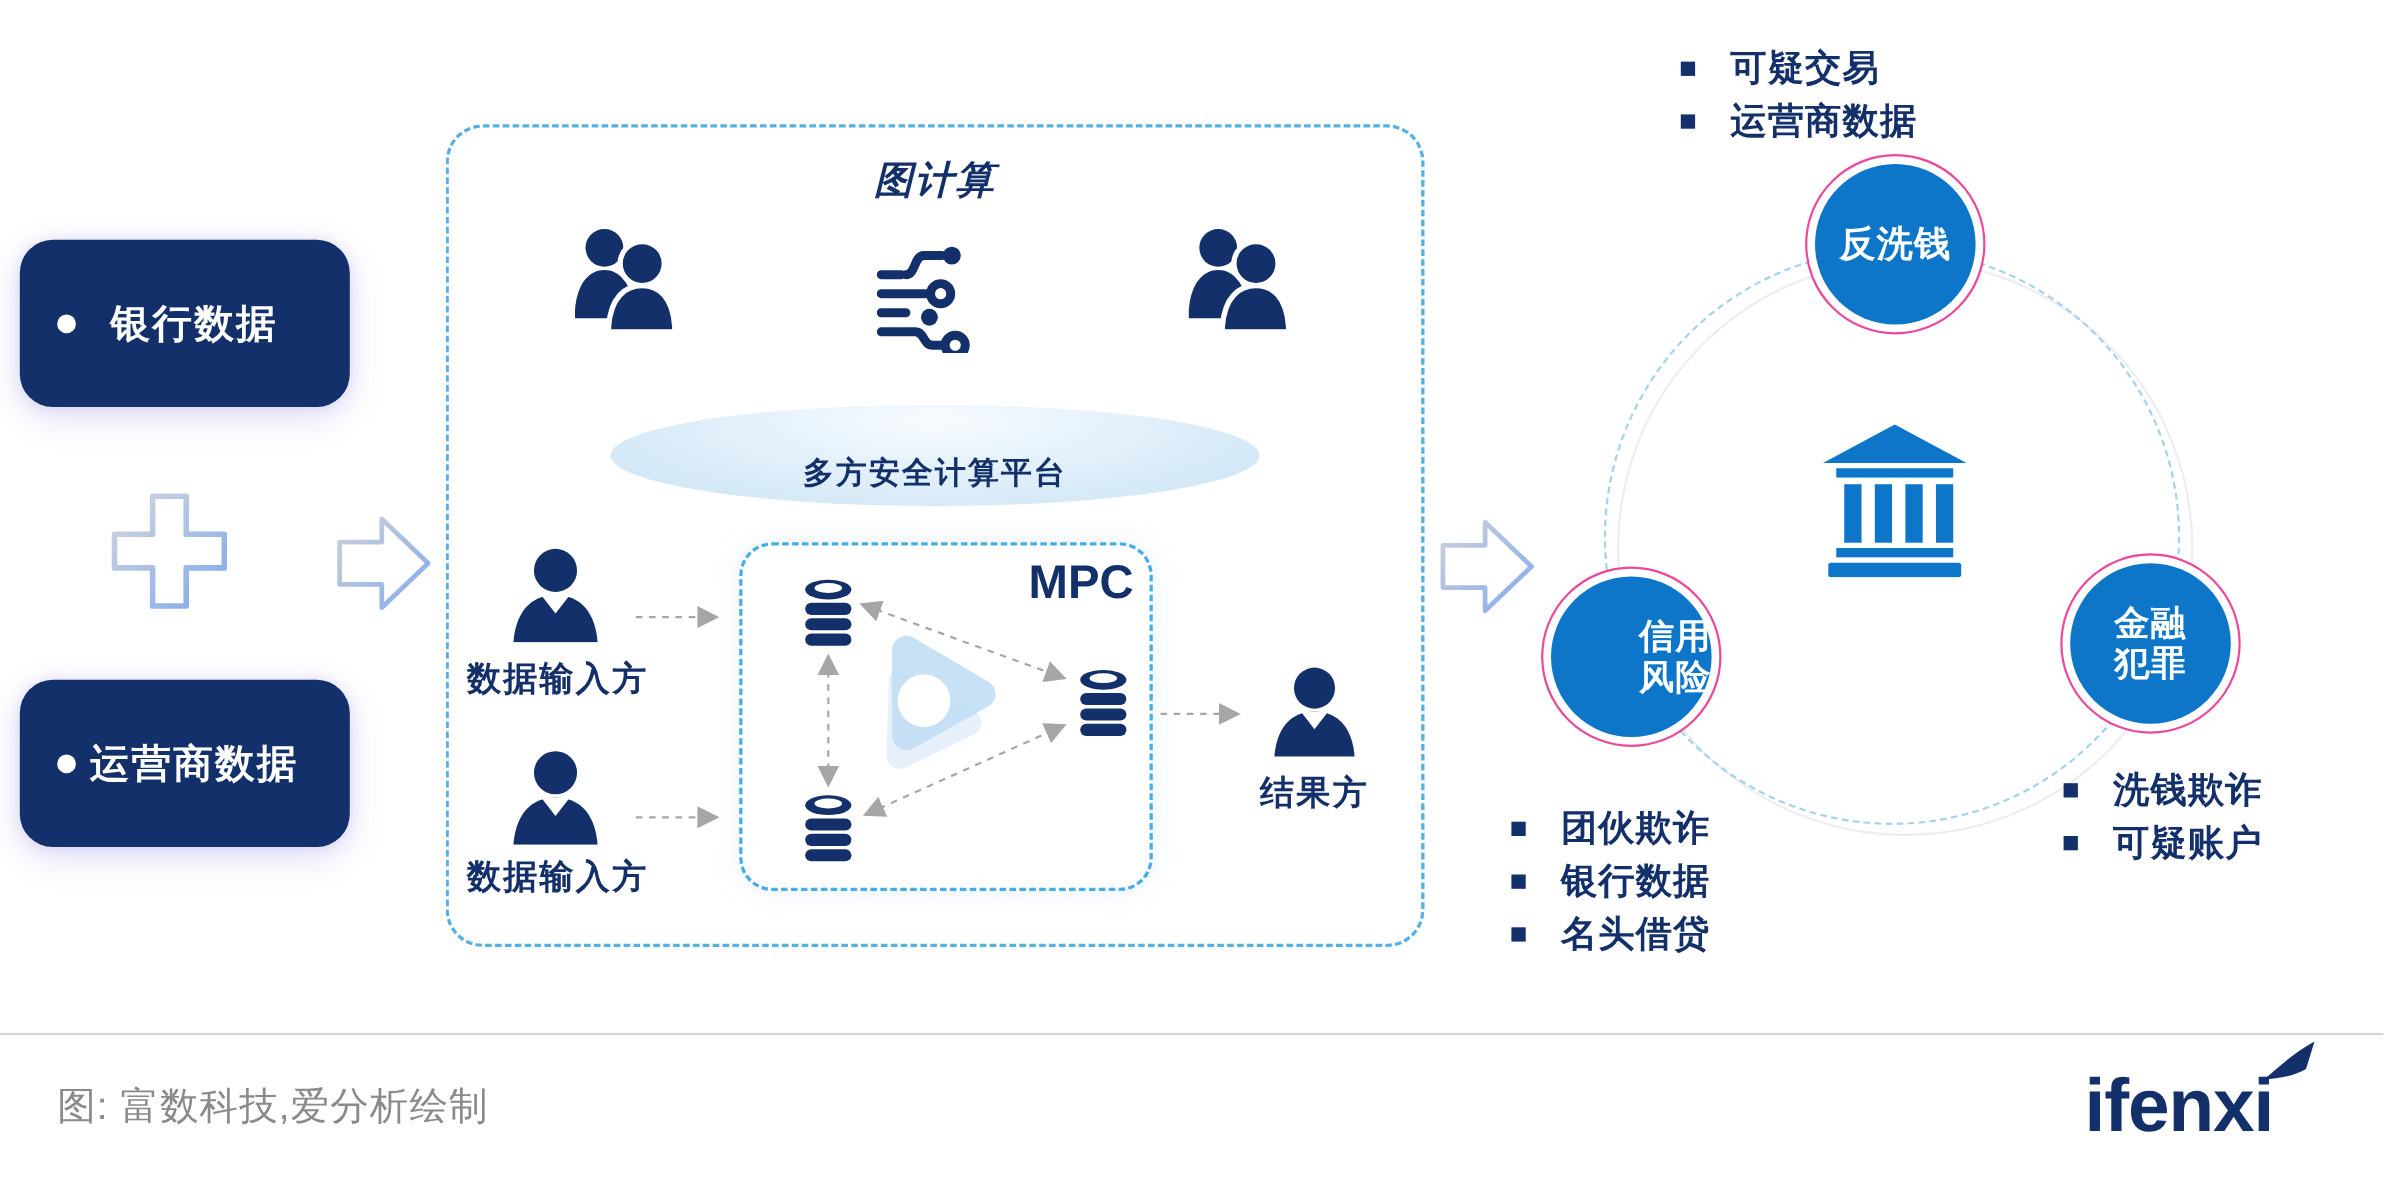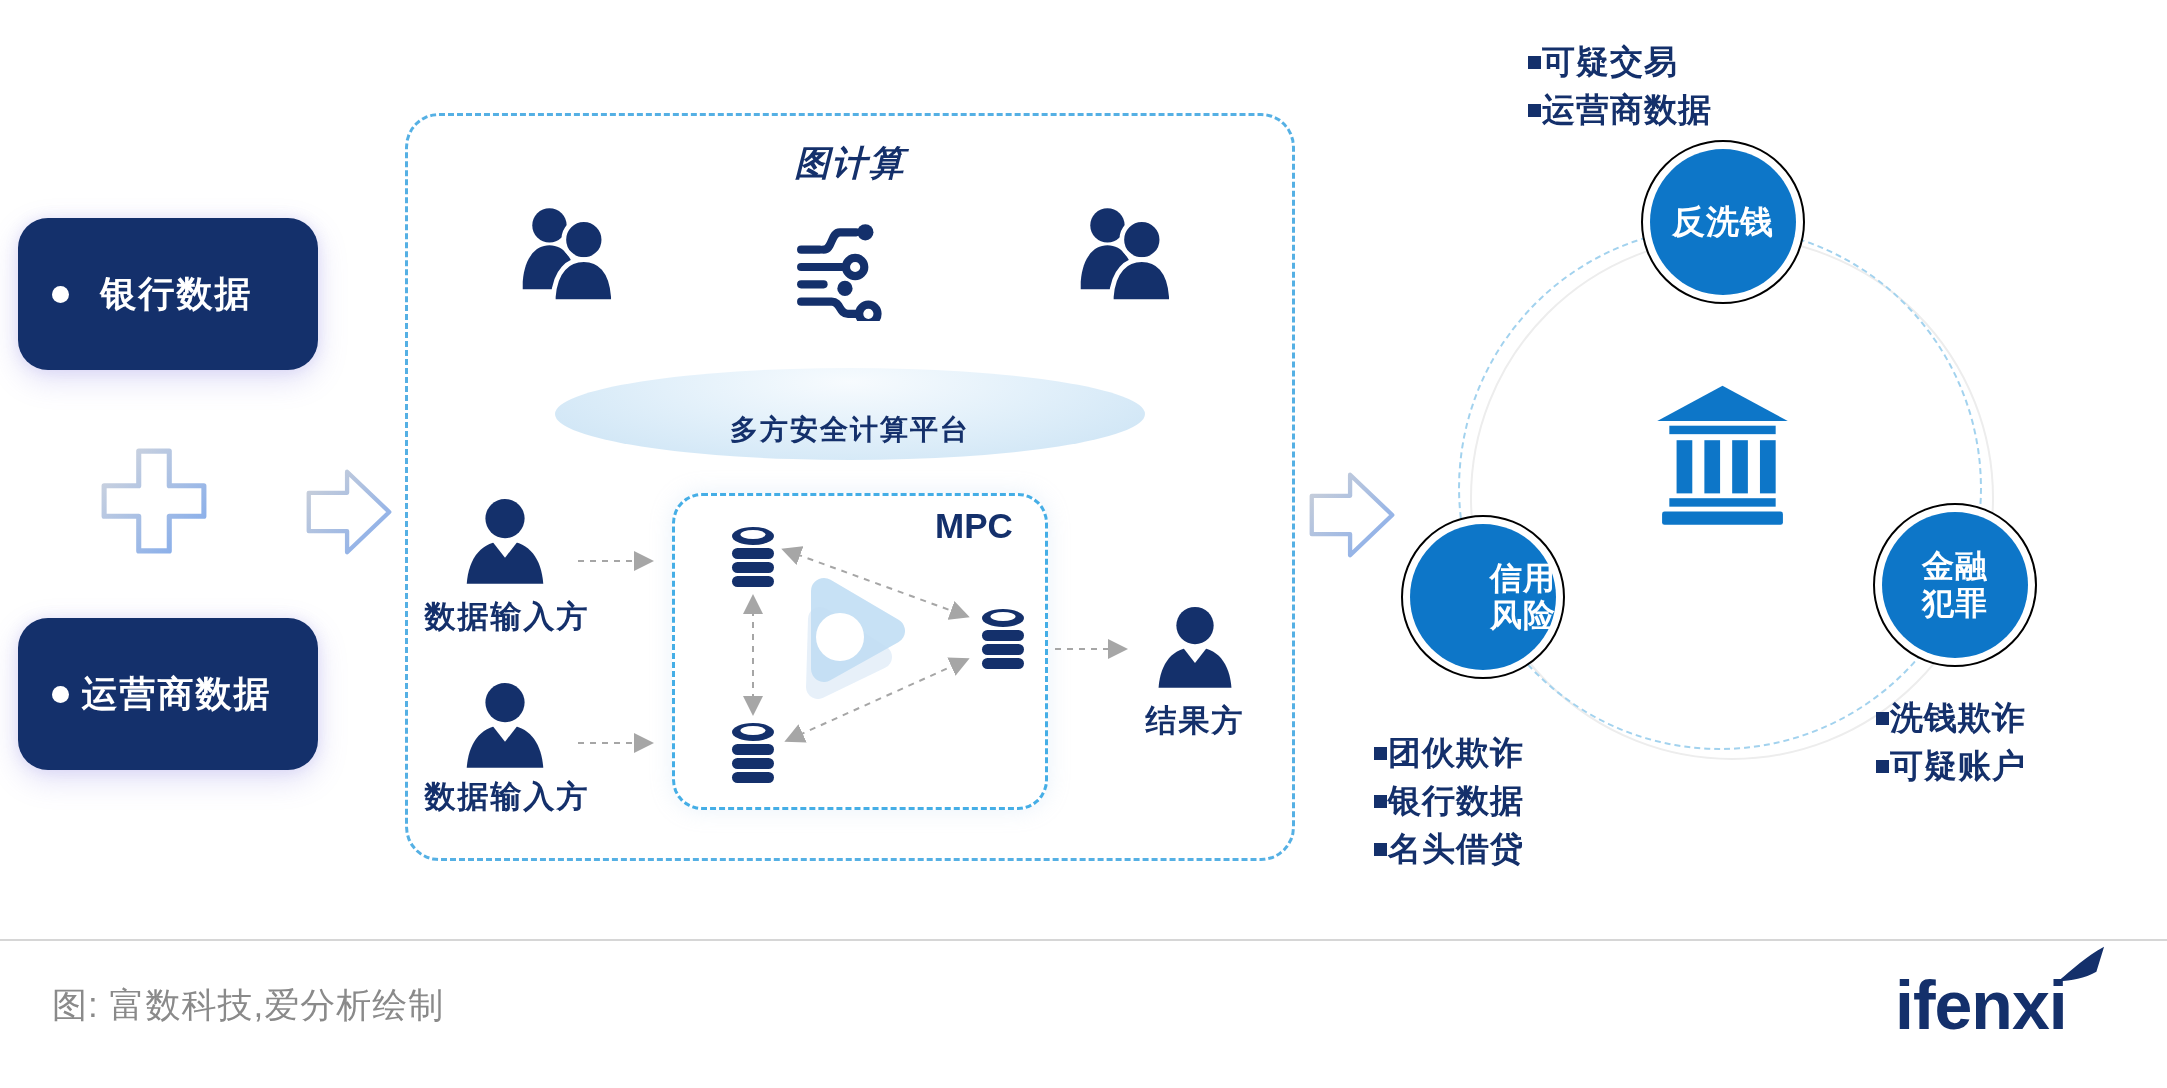--- a/index.html
+++ b/index.html
@@ -30,33 +30,33 @@
   
   .panel{border:3px dashed var(--dash-blue);border-radius:34px;background:transparent;}
   .mpc-box{border:3px dashed #45aee6;border-radius:30px;background:rgba(255,255,255,.6);box-shadow:0 0 22px rgba(170,205,235,.25);}
 
   .diagram-title{color:var(--navy);font-size:35px;font-weight:700;text-align:center;letter-spacing:2px;}
   .band{
     border-radius:50%;
     background:radial-gradient(ellipse at 50% 15%, #f7fbfe 0%, #e2f0fa 45%, #c9e2f4 100%);
   }
   .band-label{color:var(--navy);font-size:28px;font-weight:700;text-align:center;letter-spacing:2px;}
-  .mpc-label{color:var(--navy);font-size:35px;font-weight:700;}
+  .mpc-label{color:var(--navy);font-size:43px;font-weight:700;}
   .lbl{color:var(--navy);font-size:31px;font-weight:700;text-align:center;letter-spacing:2px;}
 
   
-  .ring{border:2px solid #000000;border-radius:50%;background:#fff;display:flex;align-items:center;justify-content:center;}
+  .ring{border:2px solid #ec4899;border-radius:50%;background:#fff;display:flex;align-items:center;justify-content:center;}
   .disc{background:var(--blue);border-radius:50%;display:flex;flex-direction:column;align-items:center;justify-content:center;color:#fff;font-weight:700;line-height:1.15;}
   .disc.one{font-size:33px;letter-spacing:1px;}
   .disc.two{font-size:32px;letter-spacing:1px;}
   .circle-dashed{border:2px dashed var(--dash-light);border-radius:50%;}
   .circle-gray{border:2px solid #ededed;border-radius:50%;}
 
   .bullet-col{display:flex;flex-direction:column;}
-  .bullet-row{display:flex;align-items:center;gap:1px;color:var(--navy);font-size:33px;font-weight:700;height:40px;margin-bottom:8px;letter-spacing:1px;}
+  .bullet-row{display:flex;align-items:center;gap:32px;color:var(--navy);font-size:33px;font-weight:700;height:40px;margin-bottom:8px;letter-spacing:1px;}
   .sq{width:13px;height:13px;background:var(--navy);flex:0 0 auto;}
 
   
   .divider{background:#d6d6d6;height:2px;}
   .caption{color:var(--caption-gray);font-size:35px;letter-spacing:1px;}
   .logo-text{color:var(--navy);font-size:68px;font-weight:700;letter-spacing:-1px;}
   svg{display:block;}
 </style>
 </head>
 <body>

